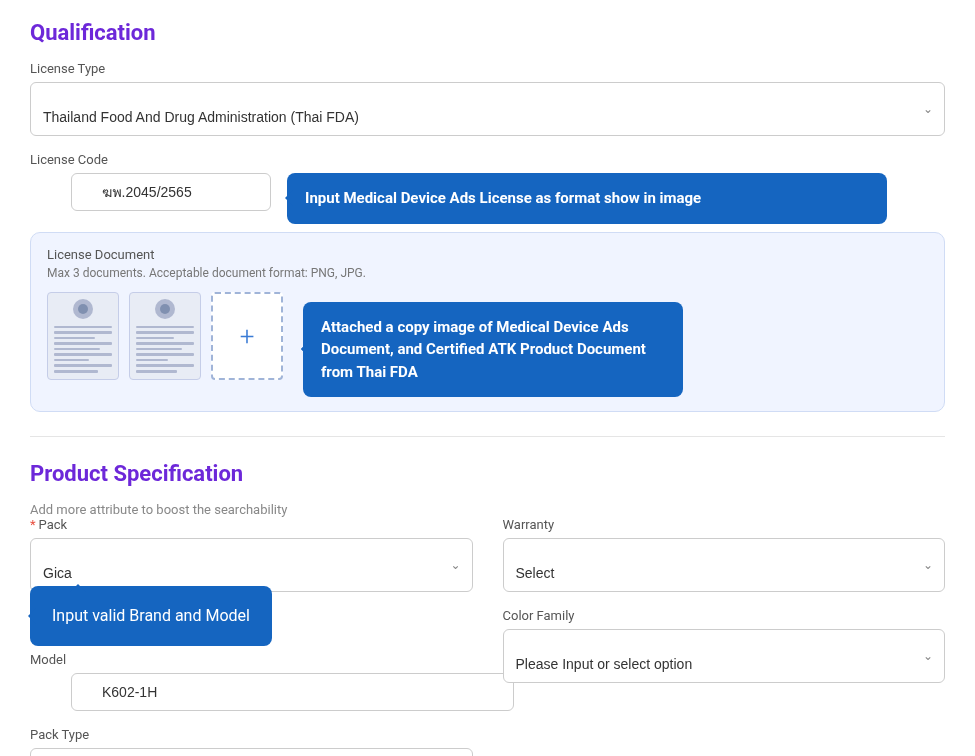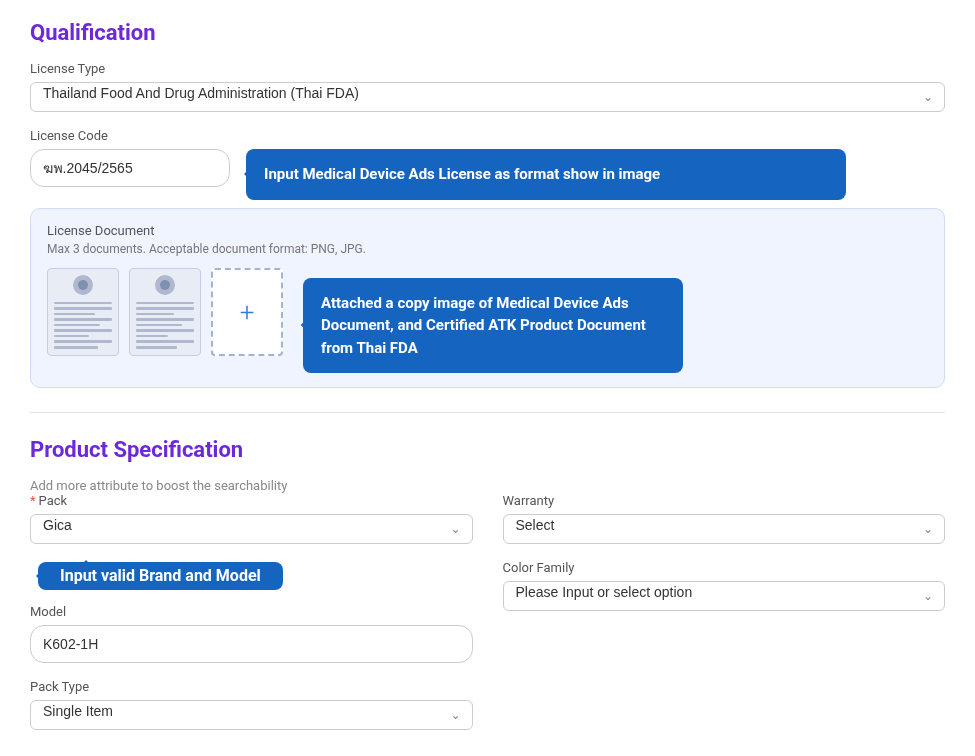--- a/index.html
+++ b/index.html
@@ -33,21 +33,21 @@
     }
 
     .select-wrapper {
       position: relative;
       width: 100%;
     }
 
     .select-wrapper select,
     .form-select {
       width: 100%;
-      padding: 2px 36px 10px 12px;
+      padding: 26px 36px 10px 12px;
       border: 1px solid #ccc;
       border-radius: 6px;
       background: #fff;
       font-size: 14px;
       color: #333;
       appearance: none;
       -webkit-appearance: none;
       cursor: pointer;
     }
 
@@ -56,25 +56,26 @@
       right: 12px;
       top: 50%;
       transform: translateY(-50%);
       pointer-events: none;
       color: #888;
       font-size: 12px;
     }
 
     .form-input {
       width: 100%;
-      padding: 10px 12px;
+      padding: 10px 30px;
       border: 1px solid #ccc;
-      border-radius: 14px;
+      border-radius: 6px;
       font-size: 14px;
       color: #333;
+      margin-left: 41px;
     }
 
     .field-group {
       margin-bottom: 16px;
     }
 
     
     .doc-section {
       background: #f0f4ff;
       border: 1px solid #d0dcf5;
@@ -305,21 +306,21 @@
           <span class="required">*</span><span>Pack</span>
         </div>
         <div style="display:flex; align-items:center; gap:14px; position:relative;">
           <div class="select-wrapper" style="flex:1;">
             <select class="form-select">
               <option value="Gica">Gica</option>
             </select>
             <span class="select-arrow">⌄</span>
           </div>
 
-          <div class="tooltip-blue" style="white-space:nowrap; font-size:16px; font-weight:700; padding:2px 22px; position:absolute; left:8px; top:48px; z-index:20;">
+          <div class="tooltip-blue" style="white-space:nowrap; font-size:16px; font-weight:400; padding:18px 22px; position:absolute; left:0; top:48px; z-index:20;">
             <span>Input valid Brand and Model</span>
             <div style="position:absolute;top:-10px;left:40px;width:0;height:0;border:8px solid transparent;border-bottom-color:#1565c0;"></div>
           </div>
         </div>
       </div>
 
       <div class="field-group" style="margin-top:60px;">
         <div class="field-label">Model</div>
         <input type="text" class="form-input" value="K602-1H" style="">
       </div>

